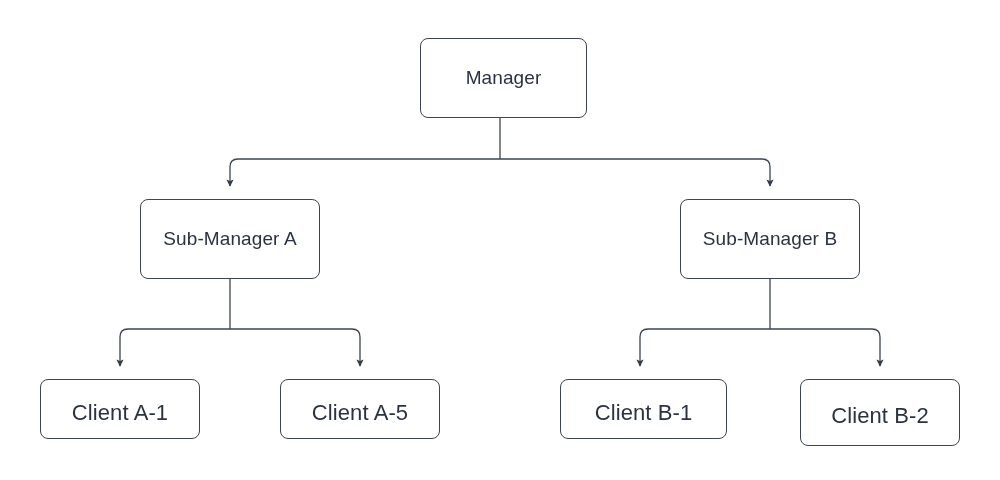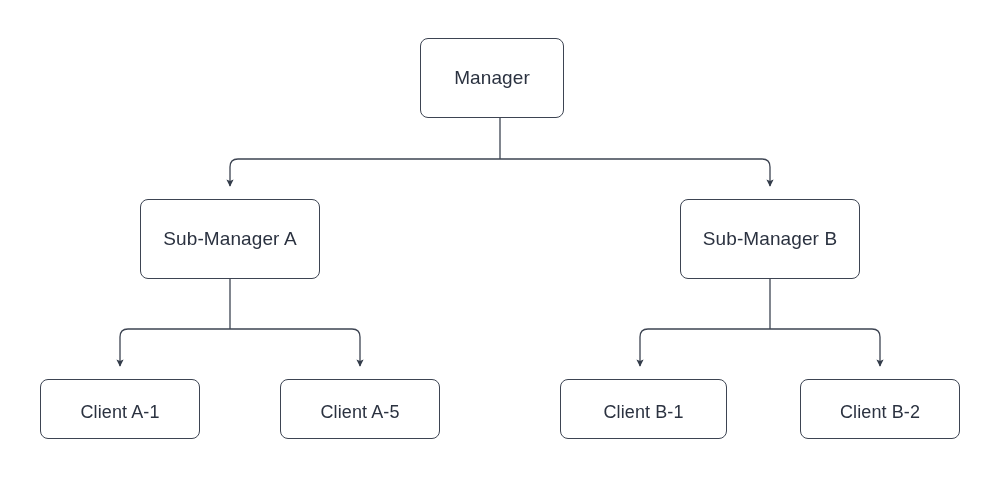--- a/index.html
+++ b/index.html
@@ -45,21 +45,21 @@
     font-weight: 400;
     letter-spacing: 0.1px;
     white-space: nowrap;
     user-select: none;
   }
   .level-root .node-label,
   .level-mid .node-label {
     font-size: 19px;
   }
   .level-leaf .node-label {
-    font-size: 18px;
+    font-size: 22px;
     margin-top: 8px;
   }
 </style>
 </head>
 <body>
 
 <div id="diagram-root">
 
   <svg id="connector-layer" viewBox="0 0 1000 480" width="1000" height="480" xmlns="http://www.w3.org/2000/svg">
     <defs>
@@ -83,21 +83,21 @@
       <path d="M 230 329 L 352 329 Q 360 329 360 337 L 360 366" marker-end="url(#arrowhead)"></path>
 
       <path d="M 770 279 L 770 329"></path>
 
       <path d="M 770 329 L 648 329 Q 640 329 640 337 L 640 366" marker-end="url(#arrowhead)"></path>
 
       <path d="M 770 329 L 872 329 Q 880 329 880 337 L 880 366" marker-end="url(#arrowhead)"></path>
     </g>
   </svg>
 
-  <div class="node level-root" style="left:420px; top:38px; width:144px; height:80px;">
+  <div class="node level-root" style="left:420px; top:38px; width:167px; height:80px;">
     <span class="node-label">Manager</span>
   </div>
 
   <div class="node level-mid" style="left:140px; top:199px; width:180px; height:80px;">
     <span class="node-label">Sub-Manager A</span>
   </div>
 
   <div class="node level-mid" style="left:680px; top:199px; width:180px; height:80px;">
     <span class="node-label">Sub-Manager B</span>
   </div>
@@ -107,17 +107,17 @@
   </div>
 
   <div class="node level-leaf" style="left:280px; top:379px; width:160px; height:60px;">
     <span class="node-label">Client A-5</span>
   </div>
 
   <div class="node level-leaf" style="left:560px; top:379px; width:167px; height:60px;">
     <span class="node-label">Client B-1</span>
   </div>
 
-  <div class="node level-leaf" style="left:800px; top:379px; width:160px; height:60px;">
+  <div class="node level-leaf" style="left:800px; top:379px; width:160px; height:67px;">
     <span class="node-label">Client B-2</span>
   </div>
 
 </div>
 
 </body></html>

